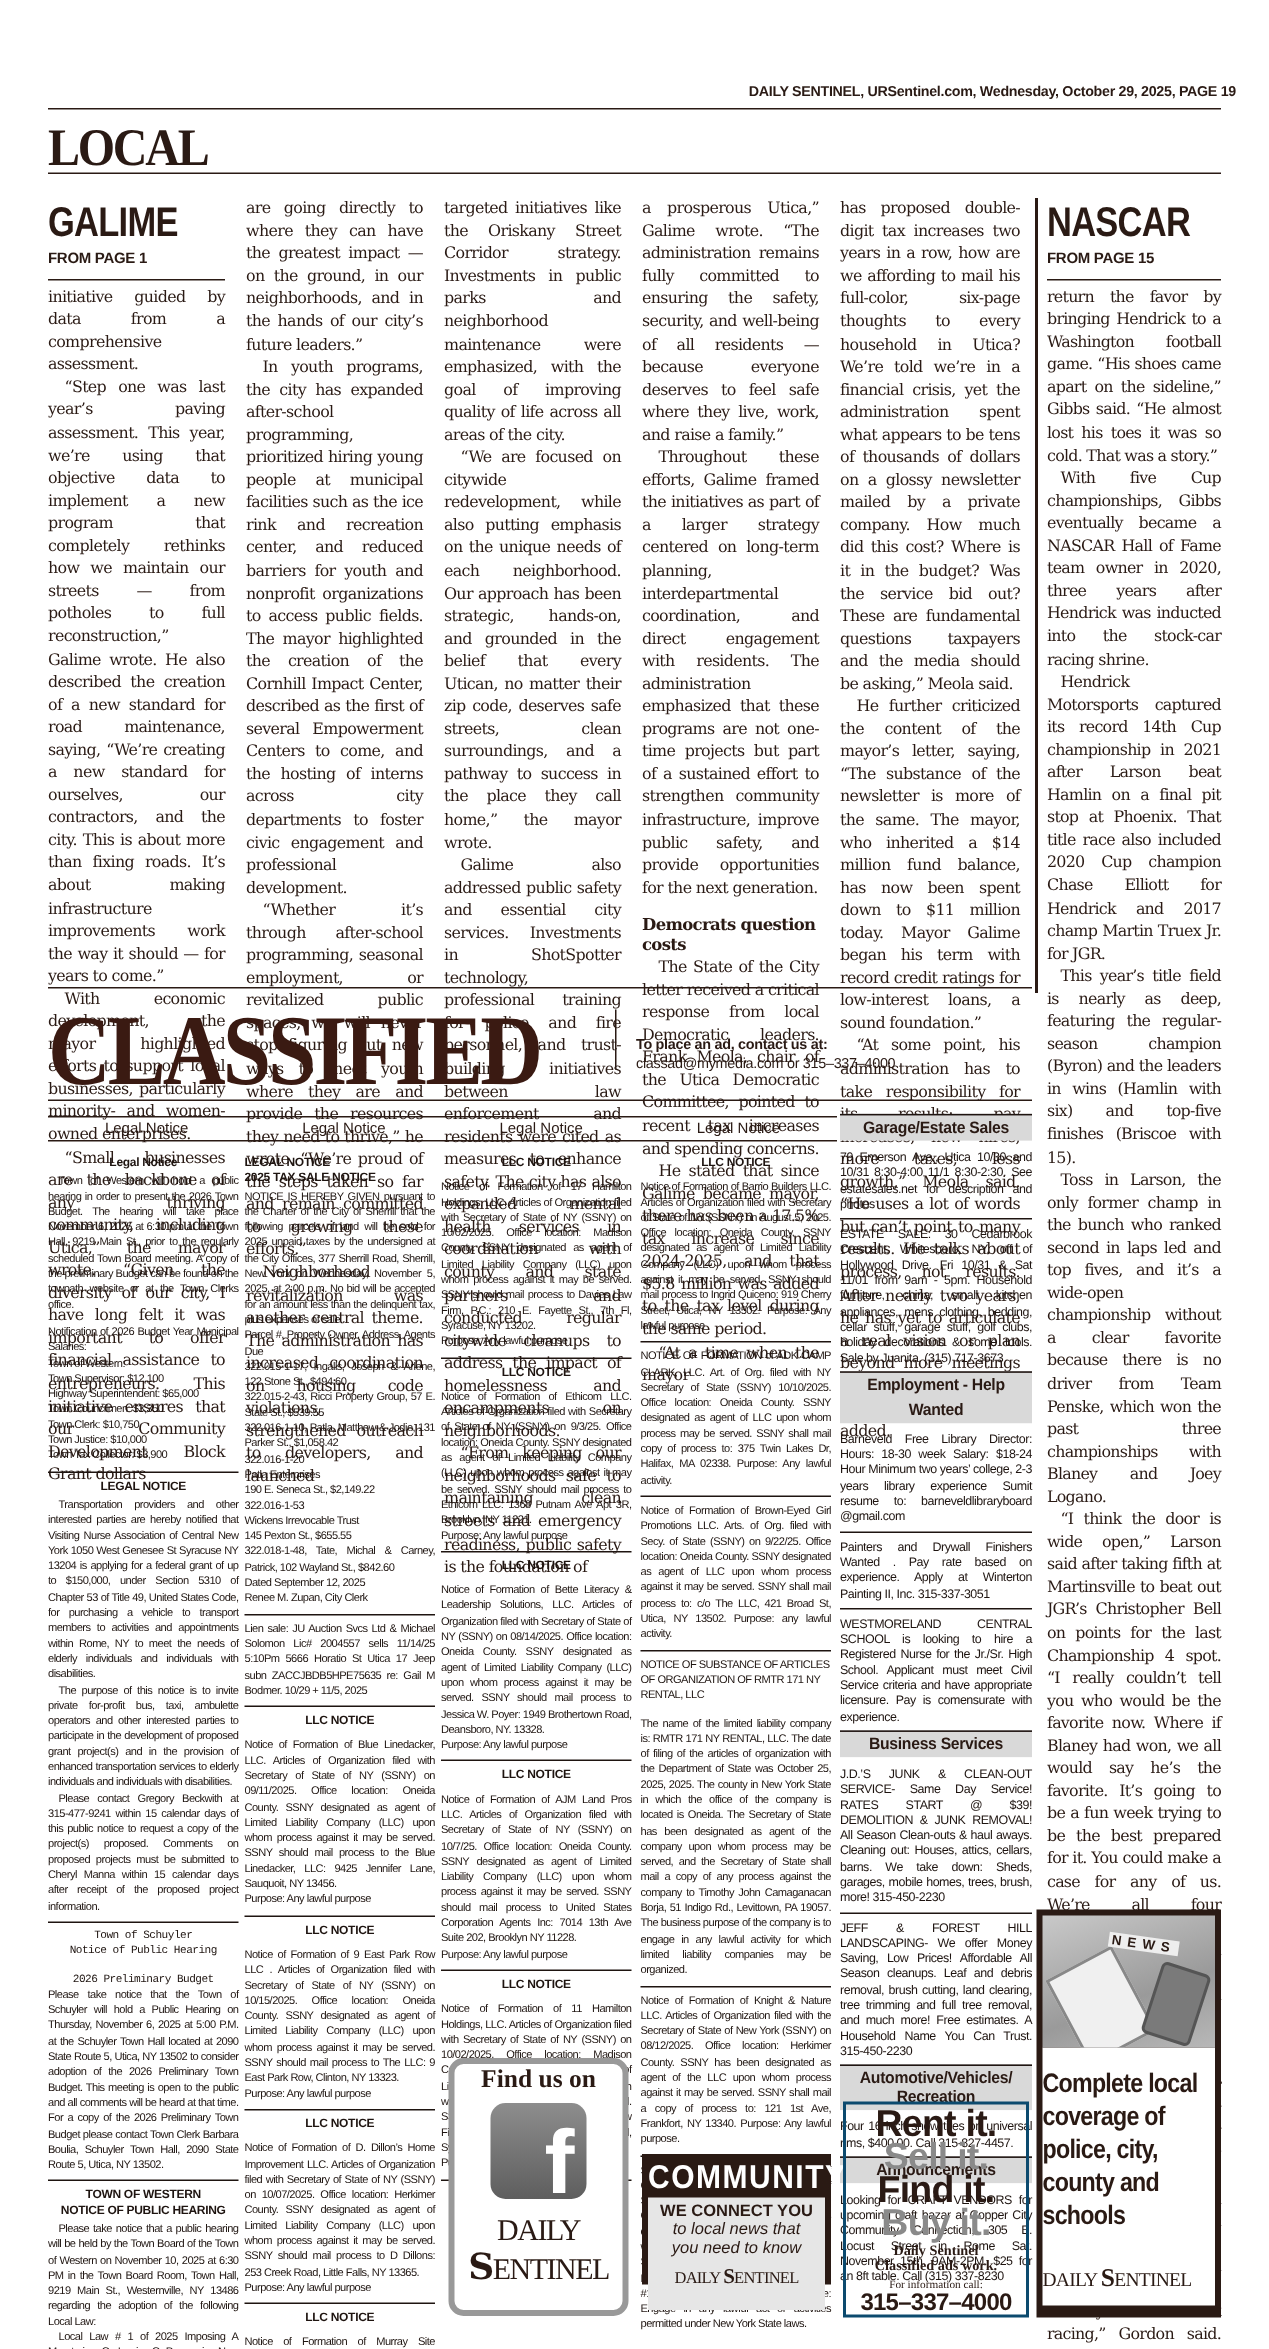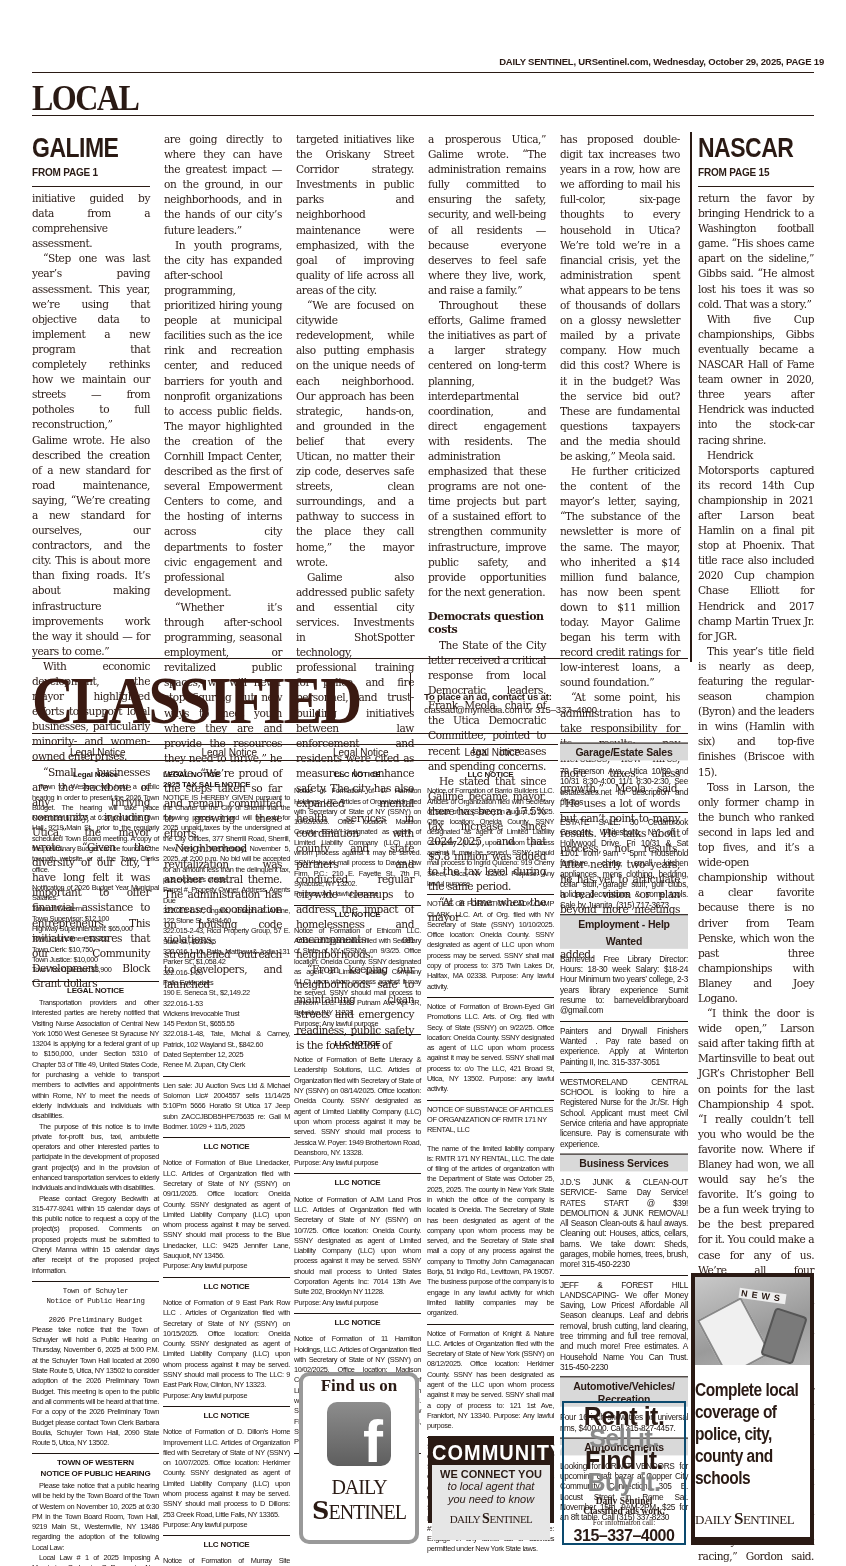--- a/index.html
+++ b/index.html
@@ -301,21 +301,21 @@
   <div class="fb-masthead">
     <div>DAILY</div>
     <div><span class="big">S</span><span>ENTINEL</span></div>
   </div>
 </div>
 
 <div class="community-box">
   <div class="community-title">COMMUNITY</div>
   <div class="community-inner">
     <div class="l1">WE CONNECT YOU</div>
-    <div class="l2">to local agent that</div>
+    <div class="l2">to local news that</div>
     <div class="l2">you need to know</div>
     <div class="l3"><span>DAILY </span><b style="font-size:14px">S</b><span>ENTINEL</span></div>
   </div>
 </div>
 
 <div class="rent-box">
   <div class="r dark">Rent it.</div>
   <div class="r grey">Sell it.</div>
   <div class="r dark">Find it.</div>
   <div class="r grey">Buy it.</div>

